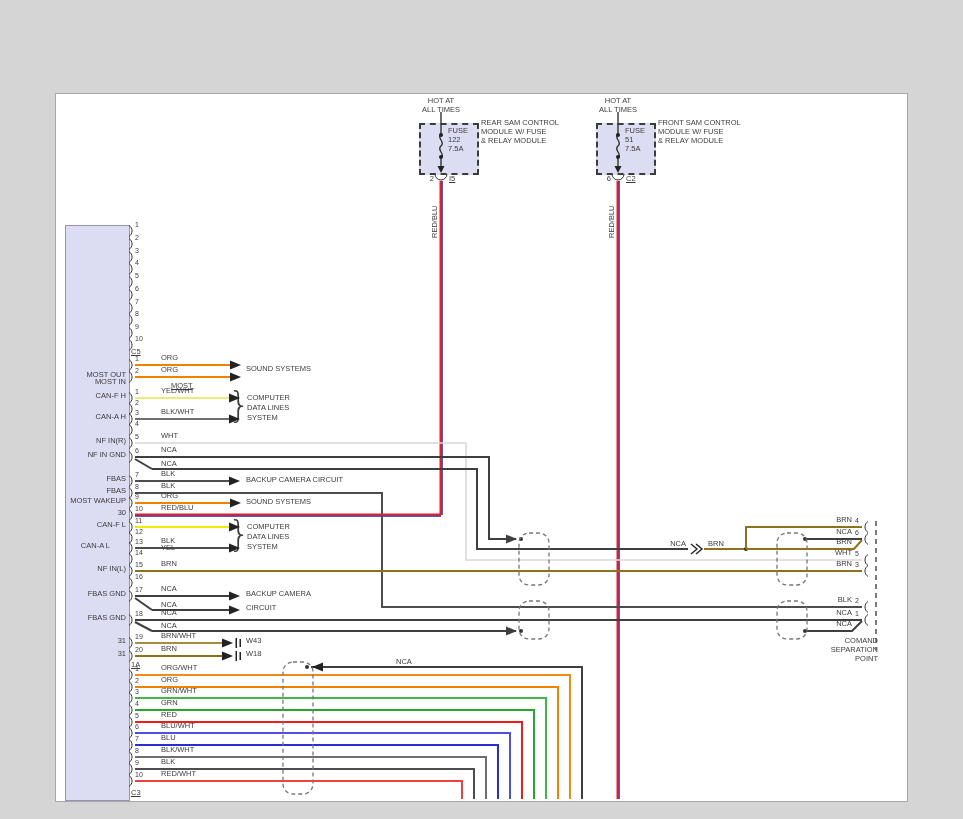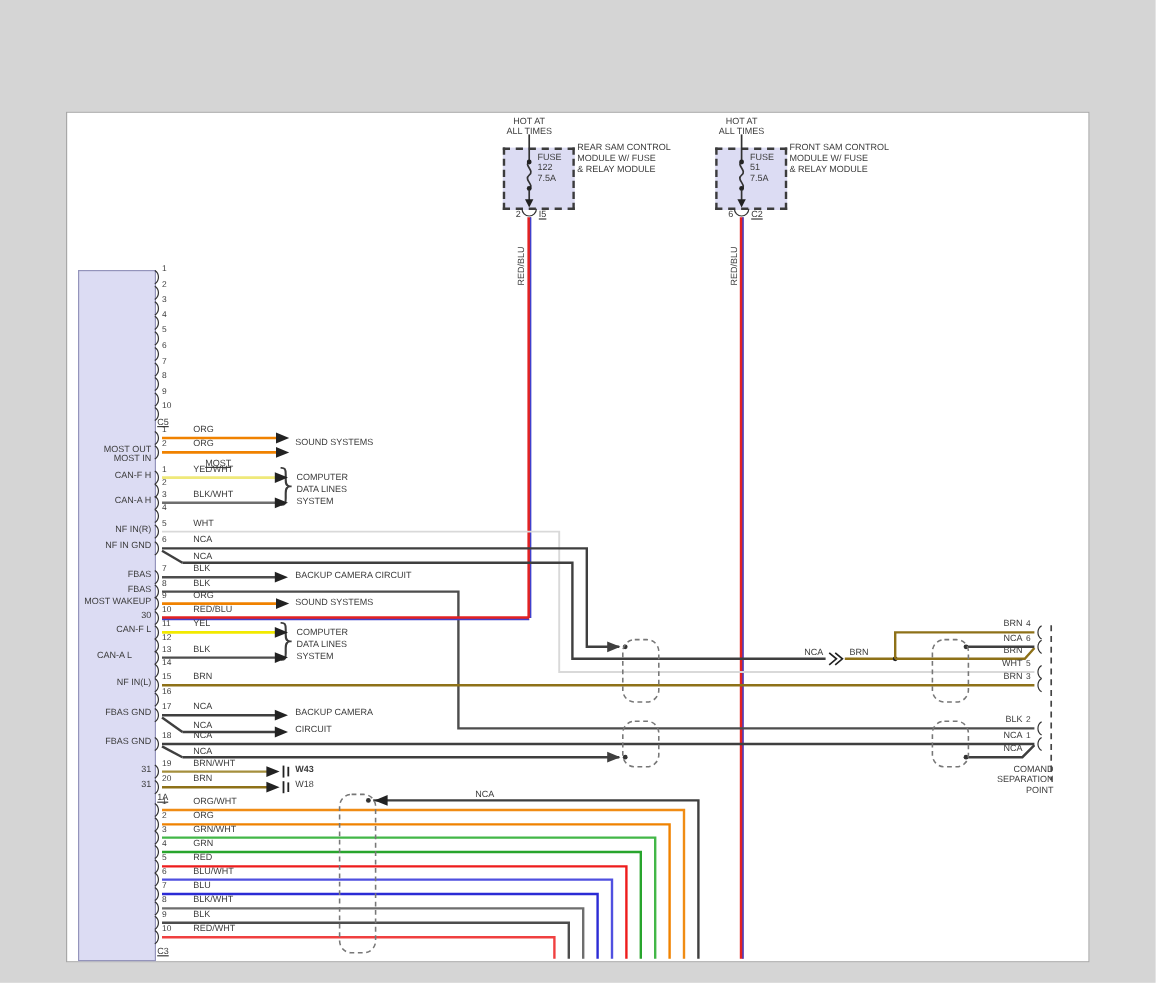--- a/index.html
+++ b/index.html
@@ -256,21 +256,21 @@
     <div class="lbl" style="left: 16px; top: 487px; width: 110px; text-align: right;">FBAS</div>
     <div class="lbl" style="left: 161px; top: 482px;">BLK</div>
     <div class="lbl small" style="left: 135px; top: 493px;">9</div>
     <div class="lbl" style="left: 16px; top: 497px; width: 110px; text-align: right;">MOST WAKEUP</div>
     <div class="lbl" style="left: 161px; top: 492px;">ORG</div>
     <div class="lbl small" style="left: 135px; top: 505px;">10</div>
     <div class="lbl" style="left: 16px; top: 509px; width: 110px; text-align: right;">30</div>
     <div class="lbl" style="left: 161px; top: 504px;">RED/BLU</div>
     <div class="lbl small" style="left: 135px; top: 517px;">11</div>
     <div class="lbl" style="left: 16px; top: 521px; width: 110px; text-align: right;">CAN-F L</div>
-    <div class="lbl" style="left: 161px; top: 516px;">YEL</div>
+    <div class="lbl" style="left: 161px; top: 544px;">YEL</div>
     <div class="lbl small" style="left: 135px; top: 528px;">12</div>
     <div class="lbl small" style="left: 135px; top: 538px;">13</div>
     <div class="lbl" style="left: 0; top: 542px; width: 110px; text-align: right;">CAN-A L</div>
     <div class="lbl" style="left: 161px; top: 537px;">BLK</div>
     <div class="lbl small" style="left: 135px; top: 549px;">14</div>
     <div class="lbl small" style="left: 135px; top: 561px;">15</div>
     <div class="lbl" style="left: 16px; top: 565px; width: 110px; text-align: right;">NF IN(L)</div>
     <div class="lbl" style="left: 161px; top: 560px;">BRN</div>
     <div class="lbl small" style="left: 135px; top: 573px;">16</div>
     <div class="lbl small" style="left: 135px; top: 586px;">17</div>
@@ -303,21 +303,21 @@
     <div class="lbl small" style="left: 135px; top: 747px;">8</div>
     <div class="lbl" style="left: 161px; top: 746px;">BLK/WHT</div>
     <div class="lbl small" style="left: 135px; top: 759px;">9</div>
     <div class="lbl" style="left: 161px; top: 758px;">BLK</div>
     <div class="lbl small" style="left: 135px; top: 771px;">10</div>
     <div class="lbl" style="left: 161px; top: 770px;">RED/WHT</div>
     <div class="lbl under" style="left: 131px; top: 789px;">C3</div>
     <div class="lbl" style="left: 161px; top: 460px;">NCA</div>
     <div class="lbl" style="left: 161px; top: 601px;">NCA</div>
     <div class="lbl" style="left: 161px; top: 622px;">NCA</div>
-    <div class="lbl" style="left: 246px; top: 637px; font-weight: bold;">W43</div>
+    <div class="lbl" style="left: 246px; top: 637px;">W43</div>
     <div class="lbl" style="left: 246px; top: 650px;">W18</div>
     <div class="lbl" style="left: 796px; top: 516px; width: 56px; text-align: right;">BRN</div>
     <div class="lbl small" style="left: 855px; top: 517px;">4</div>
     <div class="lbl" style="left: 796px; top: 528px; width: 56px; text-align: right;">NCA</div>
     <div class="lbl small" style="left: 855px; top: 529px;">6</div>
     <div class="lbl" style="left: 796px; top: 538px; width: 56px; text-align: right;">BRN</div>
     <div class="lbl" style="left: 796px; top: 549px; width: 56px; text-align: right;">WHT</div>
     <div class="lbl small" style="left: 855px; top: 550px;">5</div>
     <div class="lbl" style="left: 796px; top: 560px; width: 56px; text-align: right;">BRN</div>
     <div class="lbl small" style="left: 855px; top: 561px;">3</div>

